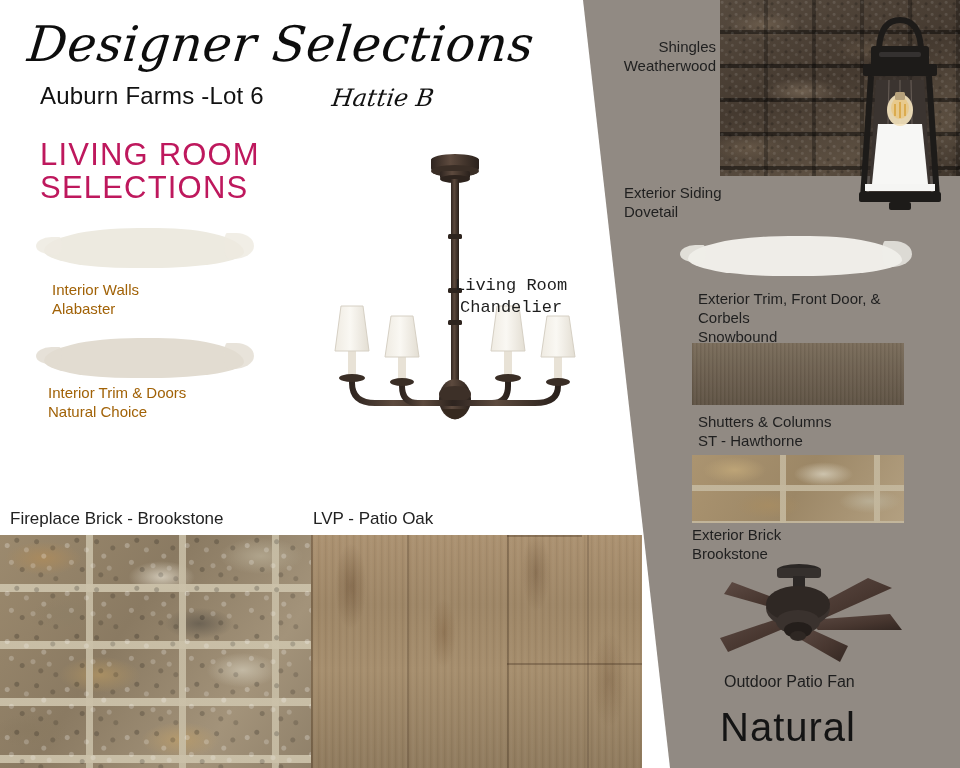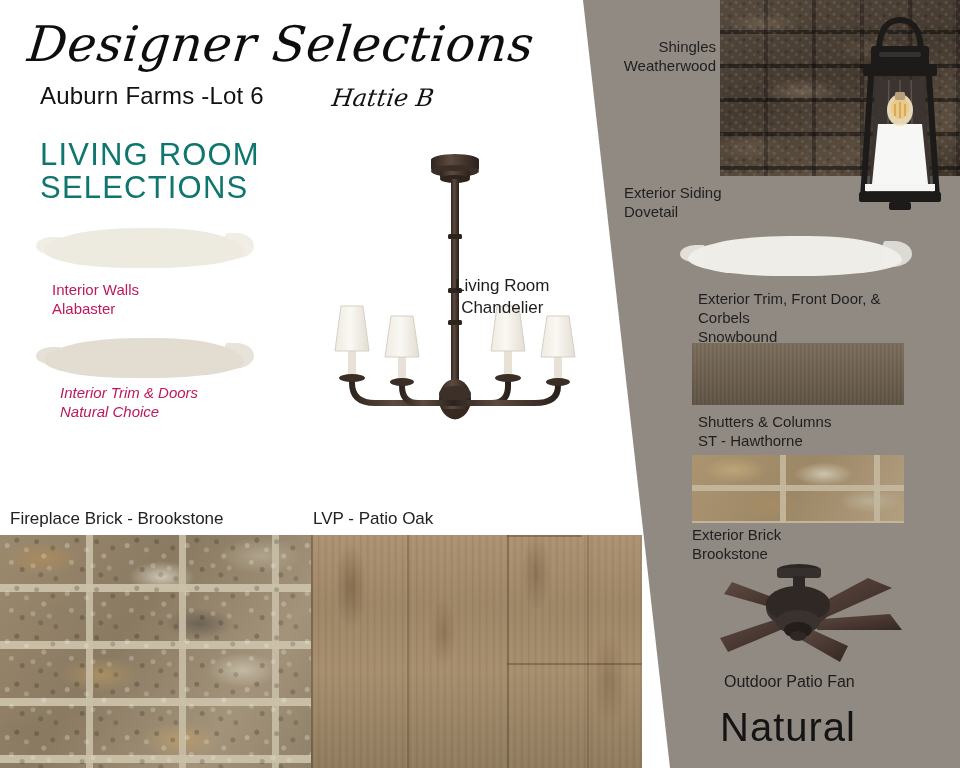--- a/index.html
+++ b/index.html
@@ -44,21 +44,21 @@
     position:absolute;left:332px;top:84px;
     font-family:"DejaVu Serif",serif;font-style:italic;
     font-size:24px;color:#111;white-space:nowrap;
     transform:skewX(-8deg);
   }
 
   
   .section-heading{
     position:absolute;left:40px;top:138px;
     font-size:31px;line-height:1.08;
-    letter-spacing:1.2px;color:#0f766e;
+    letter-spacing:1.2px;color:#be185d;
     font-weight:400;
     max-width:260px;
   }
 
   
   .swatch{
     position:absolute;
     border-radius:48% 44% 47% 45% / 58% 62% 40% 44%;
   }
   .swatch::before,.swatch::after{
@@ -71,30 +71,31 @@
     opacity:.85;
   }
   .swatch::after{
     right:-10px;top:12%;width:30px;height:66%;
     background:inherit;
     border-radius:10% 60% 70% 20% / 50% 50% 50% 50%;
     opacity:.8;
   }
   .swatch-label{
     position:absolute;
-    font-size:15px;line-height:1.25;color:#be185d;
+    font-size:15px;line-height:1.25;color:#a16207;
     white-space:pre-line;
   }
 
   
   .chandelier-wrap{position:absolute;left:330px;top:148px;width:250px;height:300px;}
   .chand-label{
     position:absolute;left:455px;top:275px;
     font-size:17px;line-height:1.3;color:#1e1e1e;text-align:center;
     white-space:pre-line;
+    font-family:Liberation Mono, monospace;
   }
 
   
   .mat-label{
     position:absolute;font-size:17px;color:#222;white-space:nowrap;
   }
 
   
   .brick-tile{
     position:absolute;left:0;top:535px;width:311px;height:233px;
@@ -233,21 +234,21 @@
   <div class="designer-script">Hattie B</div>
 
   <div class="section-heading">LIVING ROOM
 SELECTIONS</div>
 
   <div class="swatch" style="left:44px;top:228px;width:200px;height:40px;background:#EDEAE0;"></div>
   <div class="swatch-label" style="left:52px;top:281px;">Interior Walls
 Alabaster</div>
 
   <div class="swatch" style="left:44px;top:338px;width:200px;height:40px;background:#E2DCD1;"></div>
-  <div class="swatch-label" style="left:60px;top:384px;font-style:italic;">Interior Trim &amp; Doors
+  <div class="swatch-label" style="left:48px;top:384px;">Interior Trim &amp; Doors
 Natural Choice</div>
 
   <div class="chandelier-wrap">
     <svg width="250" height="300" viewBox="0 0 250 300">
       <defs>
         <linearGradient id="bronze" x1="0" y1="0" x2="1" y2="0">
           <stop offset="0%" stop-color="#2f2520"></stop>
           <stop offset="40%" stop-color="#5d4a3e"></stop>
           <stop offset="70%" stop-color="#43352c"></stop>
           <stop offset="100%" stop-color="#2a211c"></stop>

